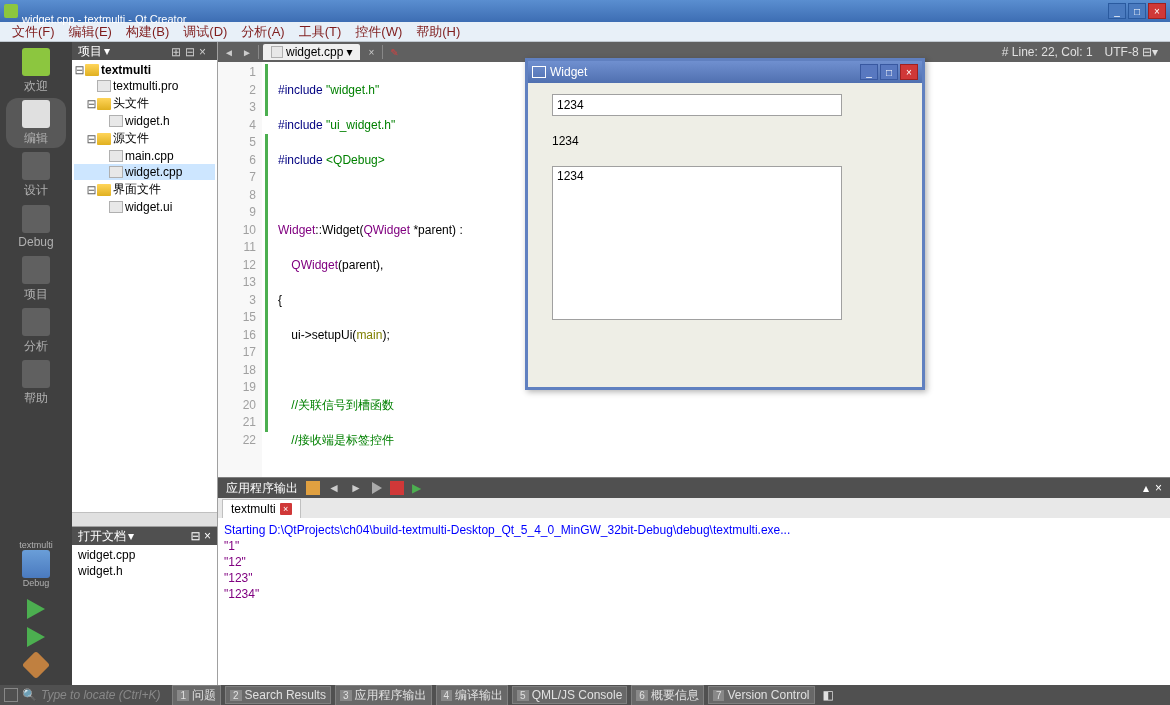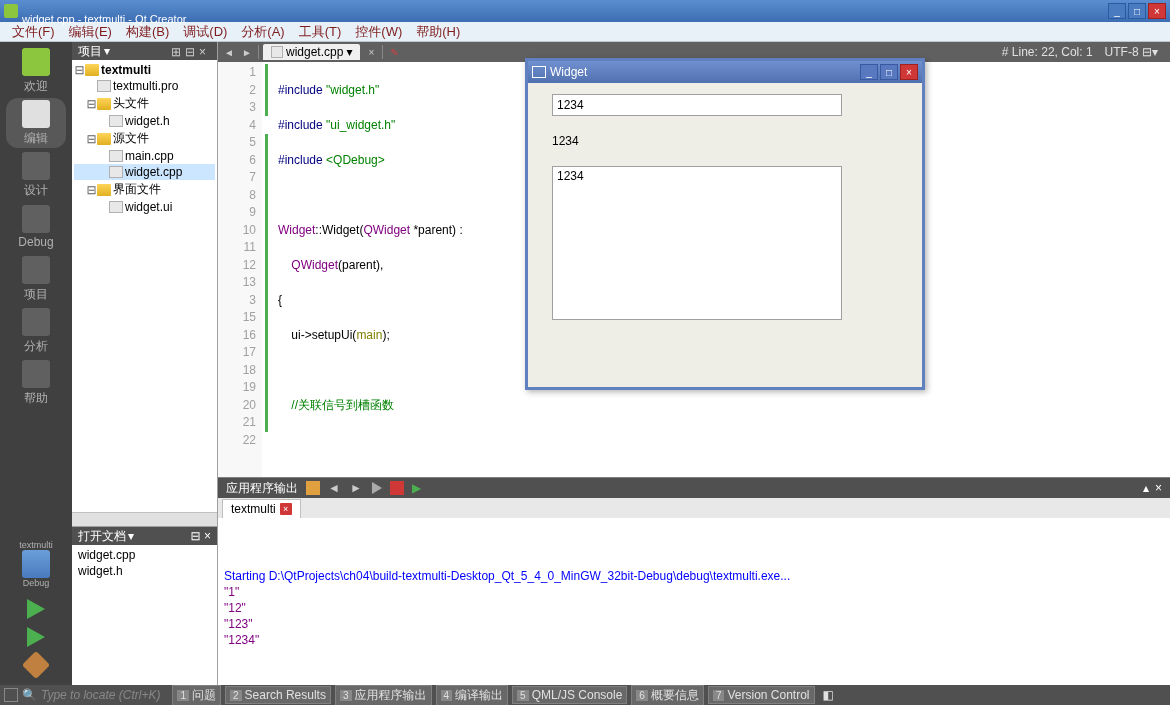--- a/index.html
+++ b/index.html
@@ -73,21 +73,21 @@
 .output-header { height: 20px; background: #505050; color: white; display: flex; align-items: center; padding: 0 8px; gap: 8px; font-size: 11px; }
 .output-header .oh-btn { width: 14px; height: 14px; }
 .output-header .oh-btn.hammer { background: #e0a040; }
 .output-header .oh-btn.arrow { color: #ccc; }
 .output-header .oh-btn.play { width: 0; height: 0; border-left: 10px solid #aaa; border-top: 6px solid transparent; border-bottom: 6px solid transparent; }
 .output-header .oh-btn.stop { background: #d03838; }
 .output-header .oh-right { margin-left: auto; display: flex; gap: 6px; }
 .output-tabs { height: 20px; background: #e8e8e8; display: flex; align-items: flex-end; padding-left: 4px; }
 .output-tab { background: white; padding: 2px 8px; font-size: 11px; border: 1px solid #c0c0c0; border-bottom: none; display: flex; align-items: center; gap: 4px; }
 .output-tab .close-x { background: #d03838; color: white; width: 12px; height: 12px; display: flex; align-items: center; justify-content: center; font-size: 9px; border-radius: 1px; }
-.output-body { flex: 1; background: white; padding: 4px 6px; font-family: "Courier New", monospace; font-size: 12px; line-height: 16px; overflow: auto; margin-top: 46px; }
+.output-body { flex: 1; background: white; padding: 4px 6px; font-family: "Courier New", monospace; font-size: 12px; line-height: 16px; overflow: auto; }
 .output-body .line-start { color: #0000ff; }
 .output-body .line-out { color: #800080; }
 
 .statusbar { height: 20px; background: #505050; display: flex; align-items: center; padding: 0 4px; gap: 4px; color: #e0e0e0; font-size: 11px; }
 .statusbar .sb-box { width: 14px; height: 14px; border: 1px solid #888; }
 .statusbar .search-icon { color: #aaa; }
 .statusbar .locator { color: #888; font-style: italic; margin-right: 8px; }
 .statusbar .sb-item { background: #686868; padding: 1px 4px; display: flex; align-items: center; gap: 3px; border: 1px solid #808080; }
 .statusbar .sb-num { background: #888; padding: 0 3px; font-size: 10px; }
 
@@ -296,20 +296,21 @@
 <div><span class="kw-prep">#include </span><span class="kw-str">"widget.h"</span></div>
 <div><span class="kw-prep">#include </span><span class="kw-str">"ui_widget.h"</span></div>
 <div><span class="kw-prep">#include </span><span class="kw-str">&lt;QDebug&gt;</span></div>
 <div>&nbsp;</div>
 <div><span class="kw-type">Widget</span><span>::Widget(</span><span class="kw-type">QWidget</span><span> *parent) :</span></div>
 <div><span>    </span><span class="kw-type">QWidget</span><span>(parent),</span></div>
 <div>{</div>
 <div><span>    ui-&gt;setupUi(</span><span class="kw-key">main</span><span>);</span></div>
 <div>&nbsp;</div>
 <div class="kw-cmt">    //关联信号到槽函数</div>
+<div class="kw-cmt">    //接收端是标签控件</div>
 
 
 
 
 
 
 
 
 
 

